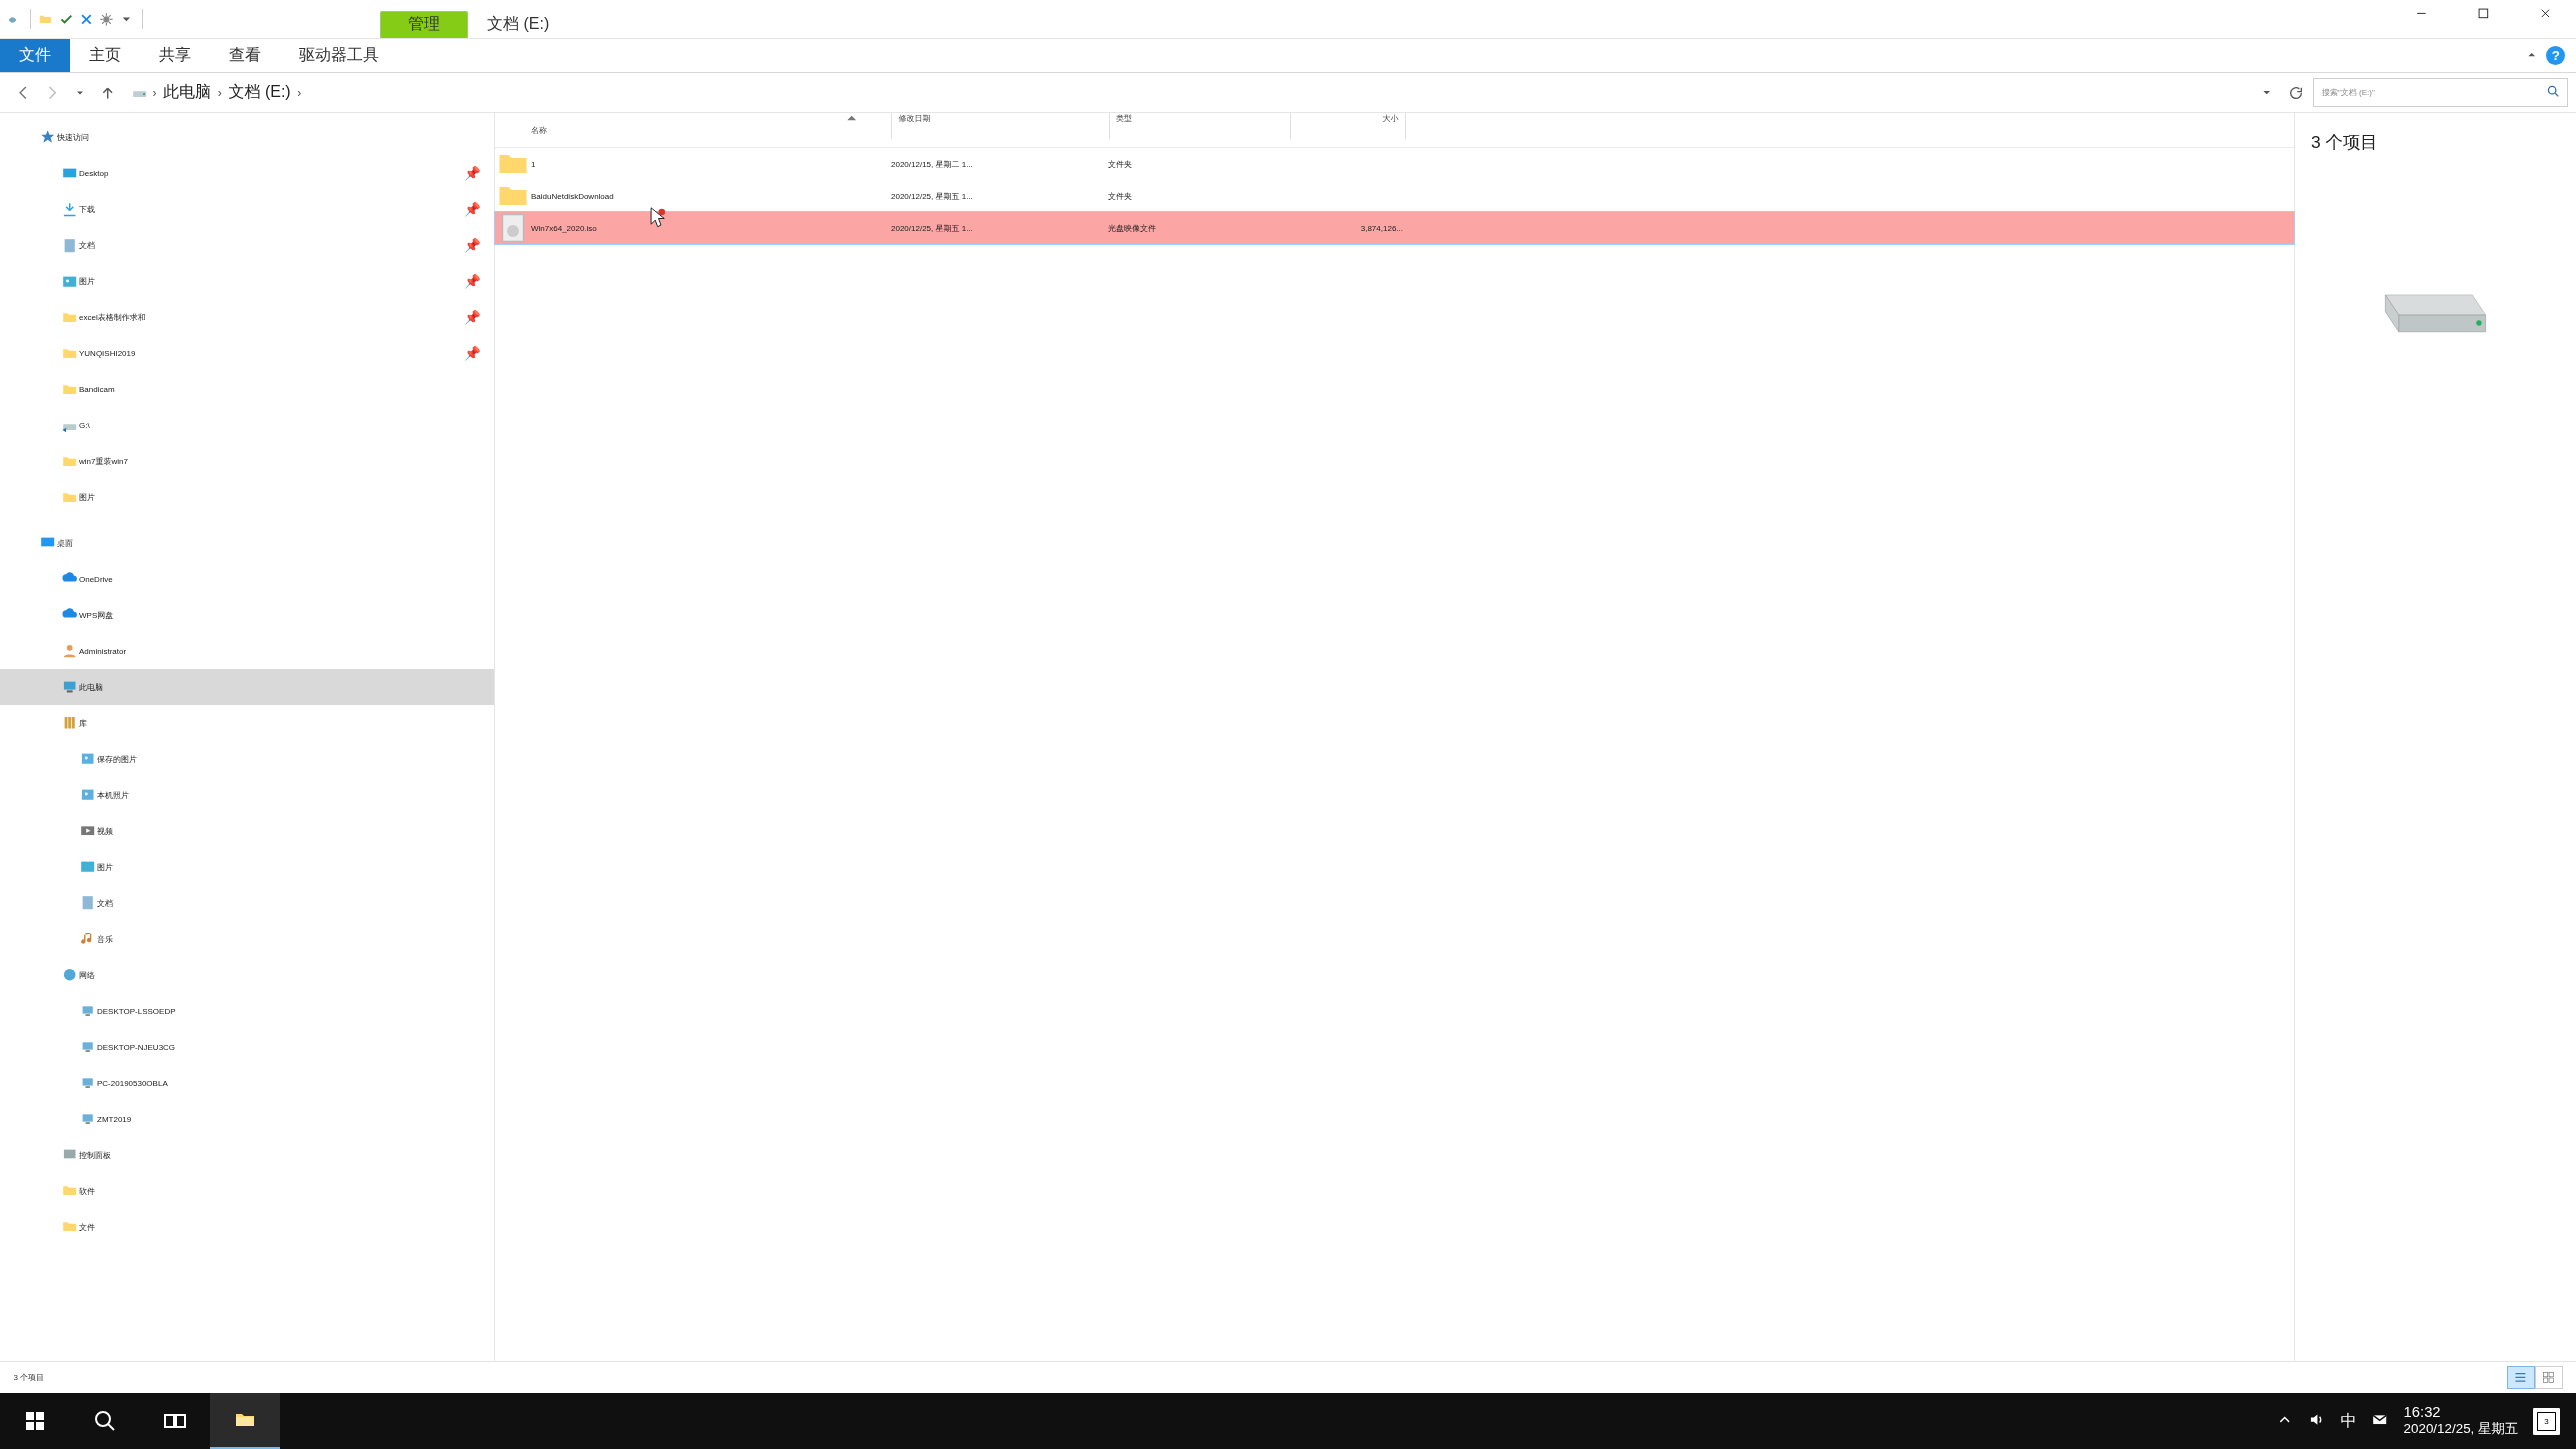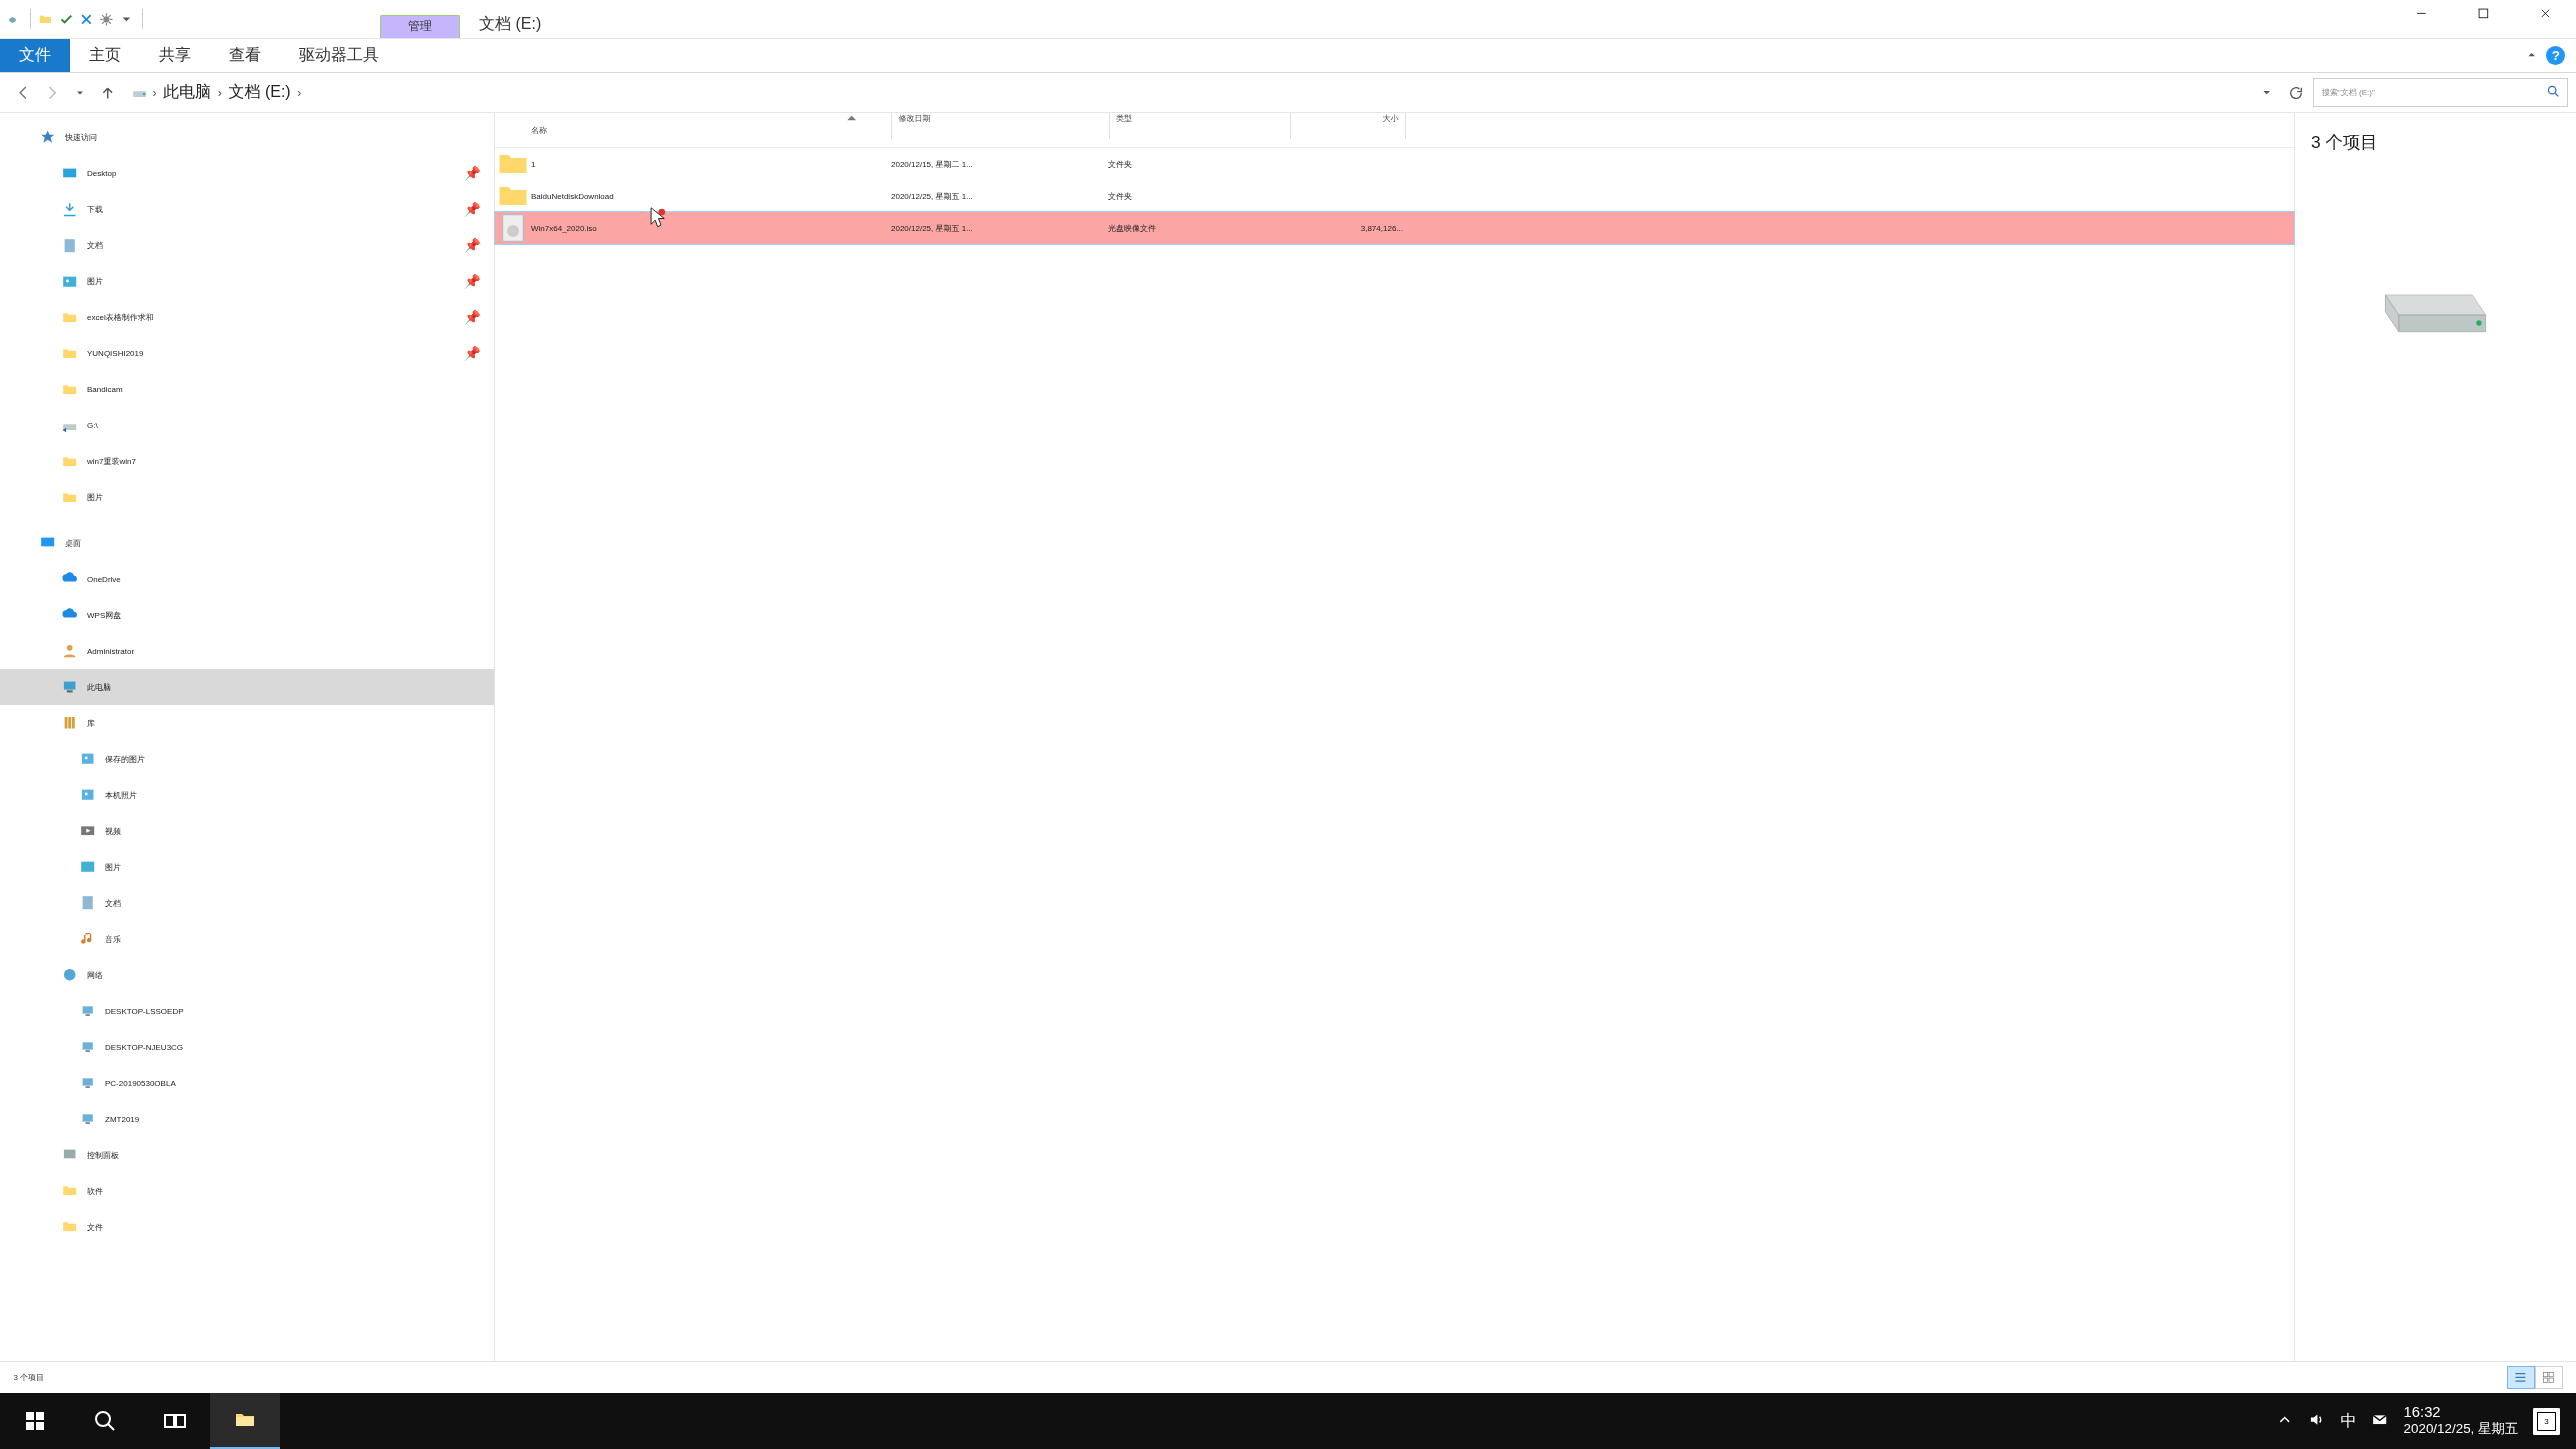--- a/index.html
+++ b/index.html
@@ -4,21 +4,21 @@
 <style>
 * { margin:0; padding:0; box-sizing:border-box; font-family:"Microsoft YaHei","Segoe UI",sans-serif; font-size:8px; font-weight:400; }
 html,body { width:2576px; height:1449px; background:#fff; overflow:hidden; }
 .window { width:2576px; height:1393px; background:#fff; display:flex; flex-direction:column; }
 
 
 .titlebar { height:39px; display:flex; align-items:stretch; border-bottom:0.7px solid #e5e5e5; }
 .titlebar-left { display:flex; align-items:center; padding:0 6.7px; gap:5.4px; }
 .qa-icon { width:14.8px; height:14.8px; display:inline-flex; align-items:center; justify-content:center; }
 .qa-sep { width:0.7px; height:20px; background:#ccc; margin:0 2.7px; }
-.tab-context { background:#c4b5fd; padding:2.7px 27px; font-size:12px; color:#333; align-self:flex-end; border-top:0.7px solid #9ccc7a; border-left:0.7px solid #9ccc7a; border-right:0.7px solid #9ccc7a; border-top-left-radius:2px; border-top-right-radius:2px;}
+.tab-context { background:#84cc16; padding:2.7px 27px; font-size:16px; color:#333; align-self:flex-end; border-top:0.7px solid #9ccc7a; border-left:0.7px solid #9ccc7a; border-right:0.7px solid #9ccc7a; border-top-left-radius:2px; border-top-right-radius:2px;}
 .title-text { padding:2.7px 19px; font-size:16px; color:#333; align-self:flex-end;}
 .titlebar-mid { display:flex; align-items:flex-end; padding-left:228px;}
 .titlebar-right { margin-left:auto; display:flex; align-items:flex-start; }
 .winbtn { width:62px; height:27px; display:flex; align-items:center; justify-content:center; color:#222; }
 .winbtn svg { width:14.8px; height:14.8px; }
 
 
 .ribbon { height:34px; background:#fff; display:flex; align-items:stretch; border-bottom:0.7px solid #d8d8d8; }
 .ribbon-tab { padding:0 19px; font-size:16px; display:flex; align-items:center; color:#333; }
 .ribbon-tab.file { background:#1979ca; color:#fff; }
@@ -33,21 +33,21 @@
 .addrpath { flex:1; display:flex; align-items:center; gap:2.7px; padding:0 6.7px; height:29.5px; }
 .addrpath .crumb { font-size:16px; color:#222; padding:0 4px;}
 .addrpath .sep { color:#555; font-size:12px;}
 .addr-right { display:flex; align-items:center; gap:5.4px;}
 .search-box { width:255px; height:29.5px; border:0.7px solid #cfcfcf; background:#fff; display:flex; align-items:center; padding:0 8px; color:#888; font-size:15.4px; position:relative;}
 .search-box .mag { position:absolute; right:6.7px; color:#2b6cb0;}
 
 
 .body { flex:1; display:flex; overflow:hidden;}
 .nav { width:495px; background:#fff; border-right:0.7px solid #e5e5e5; overflow-y:auto; padding-top:6.7px;}
-.nav-item { height:36px; display:flex; align-items:center; padding-left:38px; gap:8px; font-size:16px; color:#222; position:relative;}
+.nav-item { height:36px; display:flex; align-items:center; padding-left:38px; font-size:16px; color:#222; position:relative;}
 .nav-item.sub { padding-left:60px;}
 .nav-item.sub2 { padding-left:78px;}
 .nav-item.selected { background:#d9d9d9;}
 .nav-item .pin { position:absolute; right:13.4px; color:#777; font-size:13.4px;}
 .ic { width:19px; height:19px; display:inline-flex; align-items:center; justify-content:center;}
 .ic svg{width:17.4px;height:17.4px;}
 
 .files { flex:1; display:flex; flex-direction:column; position:relative;}
 .file-header { height:35px; display:flex; border-bottom:0.7px solid #eaeaea; color:#444; font-size:16px; position:relative;}
 .col { padding:0 6.7px;}

